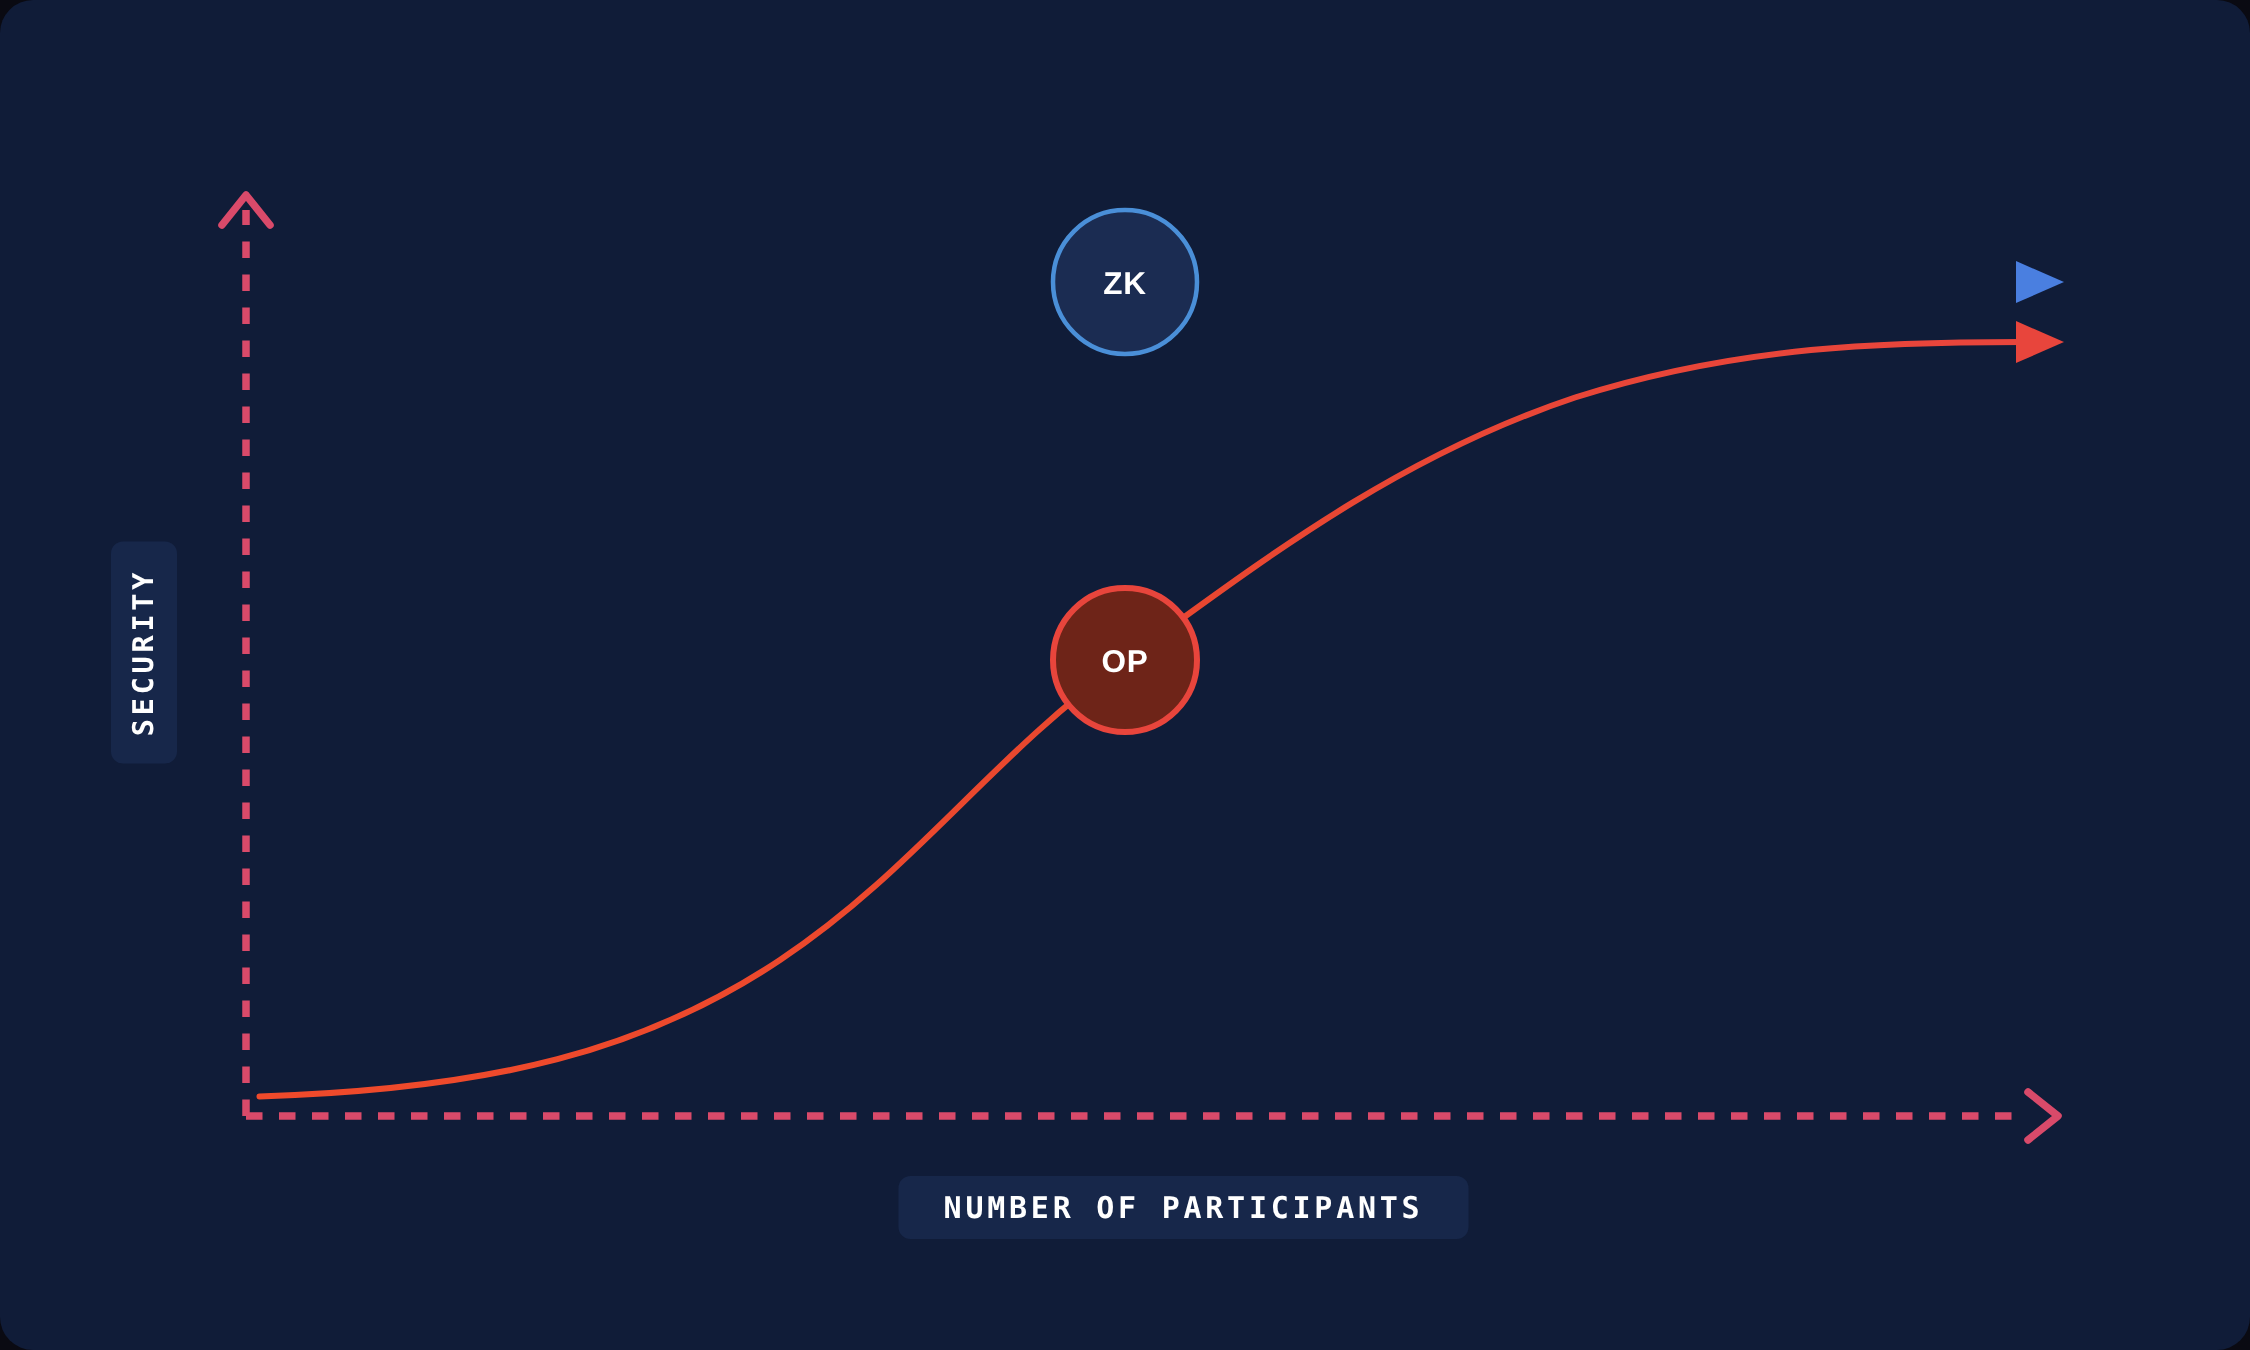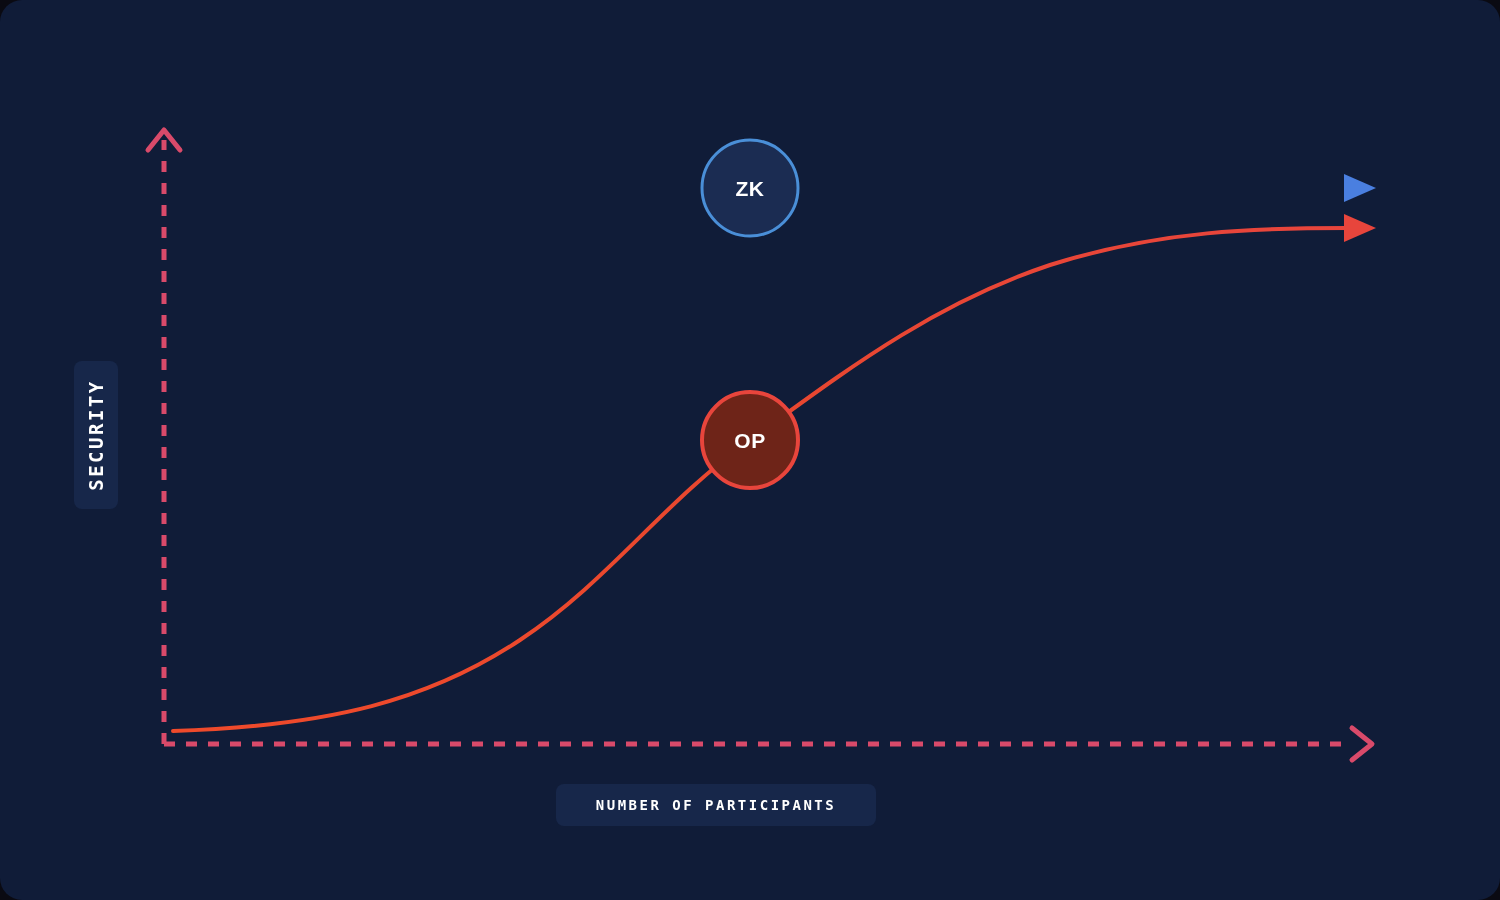--- a/index.html
+++ b/index.html
@@ -41,25 +41,25 @@
     font-family: "DejaVu Sans Mono", "Liberation Mono", monospace;
     font-weight: bold;
     letter-spacing: 2.5px;
     display: flex;
     align-items: center;
     justify-content: center;
     white-space: nowrap;
     user-select: none;
   }
   #x-axis-label {
-    left: 556px;
+    left: 599px;
     top: 784px;
-    width: 320px;
+    width: 380px;
     height: 42px;
-    font-size: 14px;
+    font-size: 20px;
   }
   #y-axis-label-wrap {
     position: absolute;
     left: 74px;
     top: 361px;
     width: 44px;
     height: 148px;
     background: #17274a;
     border-radius: 8px;
   }

